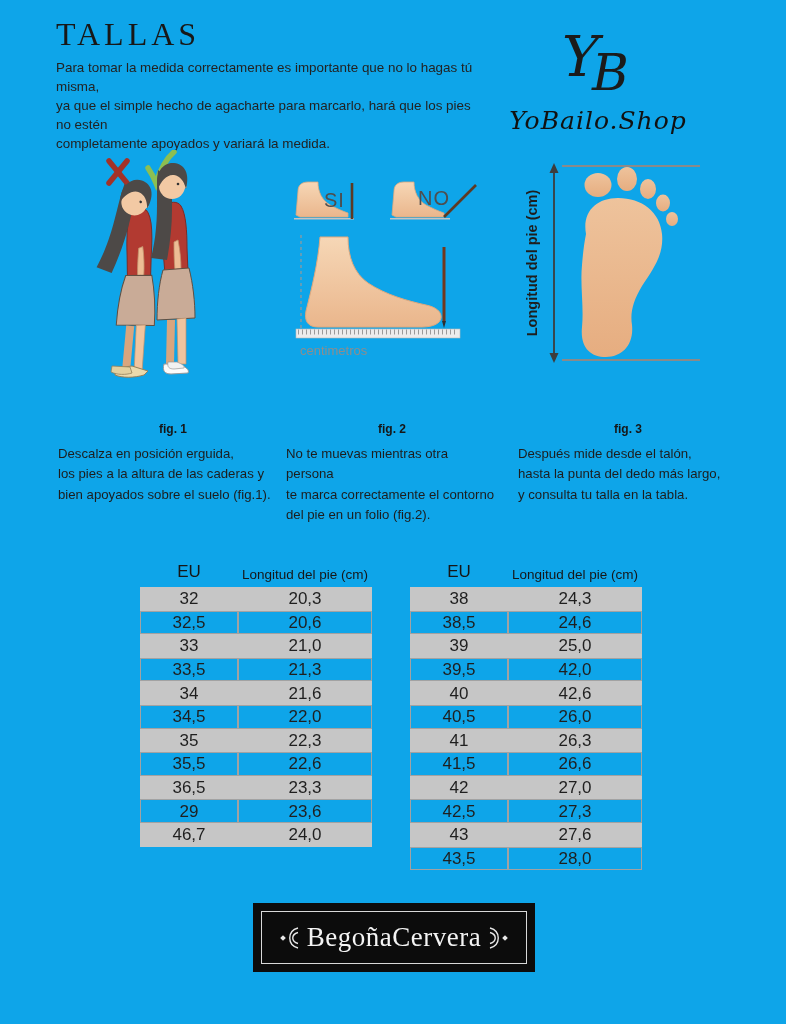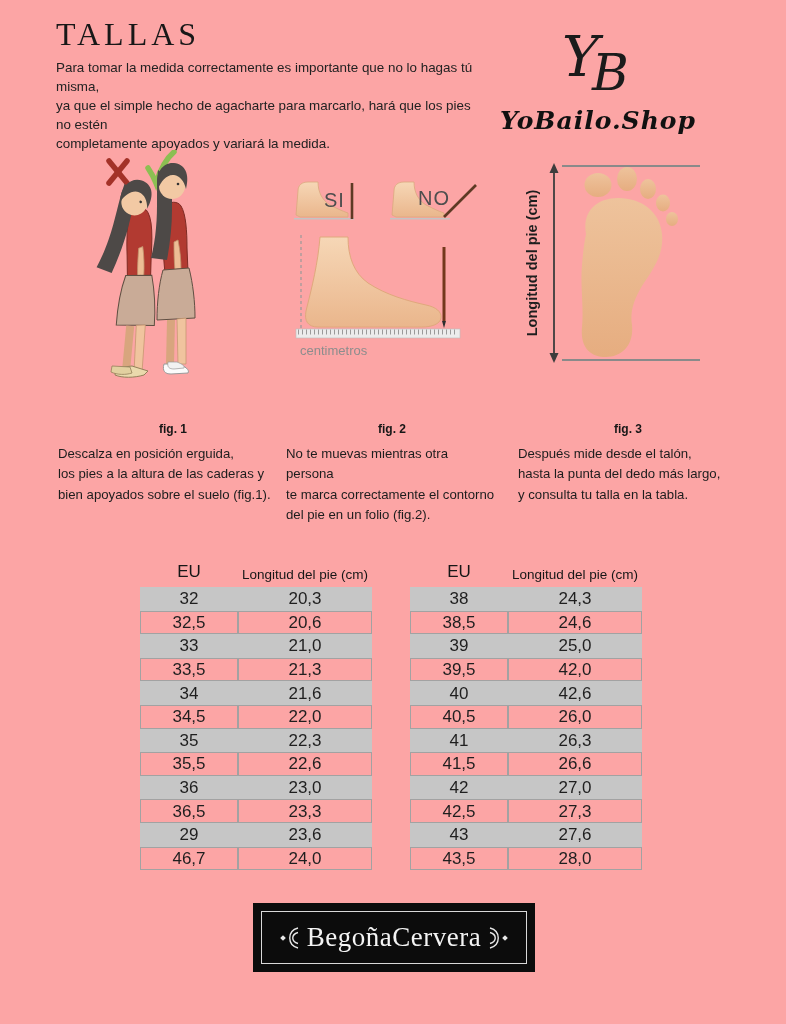--- a/index.html
+++ b/index.html
@@ -1,19 +1,19 @@
 <!DOCTYPE html>
 <html><head>
 <meta charset="utf-8">
 <style>
   * { margin:0; padding:0; box-sizing:border-box; }
   html,body { background:#ffffff; }
   .page {
     position:relative; width:786px; height:1024px;
-    background:#fca5a5; overflow:hidden;
+    background:#0ea5e9; overflow:hidden;
     font-family:"Liberation Sans", sans-serif; color:#1c1c1c;
   }
 
   
   .title {
     position:absolute; left:56px; top:16px;
     font-family:"Liberation Serif", serif; font-weight:400;
     font-size:32px; letter-spacing:4px; color:#181818;
   }
   .intro {
@@ -22,21 +22,21 @@
     white-space:pre-line;
   }
 
   
   .shop-logo { position:absolute; left:498px; top:30px; width:200px; height:110px; text-align:center; }
   .monogram { position:relative; height:74px; font-family:"DejaVu Serif", serif; font-style:italic; color:#1b1b1b; }
   .mono-y { position:absolute; left:64px; top:-6px; font-size:56px; }
   .mono-b { position:absolute; left:94px; top:14px; font-size:50px; }
   .shop-name {
     position:relative; top:2px;
-    font-family:"DejaVu Serif", serif; font-style:italic; font-weight:bold;
+    font-family:"DejaVu Serif", serif; font-style:italic; font-weight:normal;
     font-size:25px; color:#111; letter-spacing:1px;
   }
 
   
   .fig-art { position:absolute; }
   #fig1-art { left:72px;  top:150px; width:180px; height:238px; }
   #fig2-art { left:286px; top:173px; width:204px; height:198px; }
   #fig3-art { left:524px; top:156px; width:182px; height:214px; }
 
   
@@ -256,24 +256,20 @@
           </tr>
           <tr>
             <td>35</td>
             <td>22,3</td>
           </tr>
           <tr>
             <td>35,5</td>
             <td>22,6</td>
           </tr>
           <tr>
-            <td>36</td>
-            <td>23,0</td>
-          </tr>
-          <tr>
             <td>36,5</td>
             <td>23,3</td>
           </tr>
           <tr>
             <td>29</td>
             <td>23,6</td>
           </tr>
           <tr>
             <td>46,7</td>
             <td>24,0</td>

